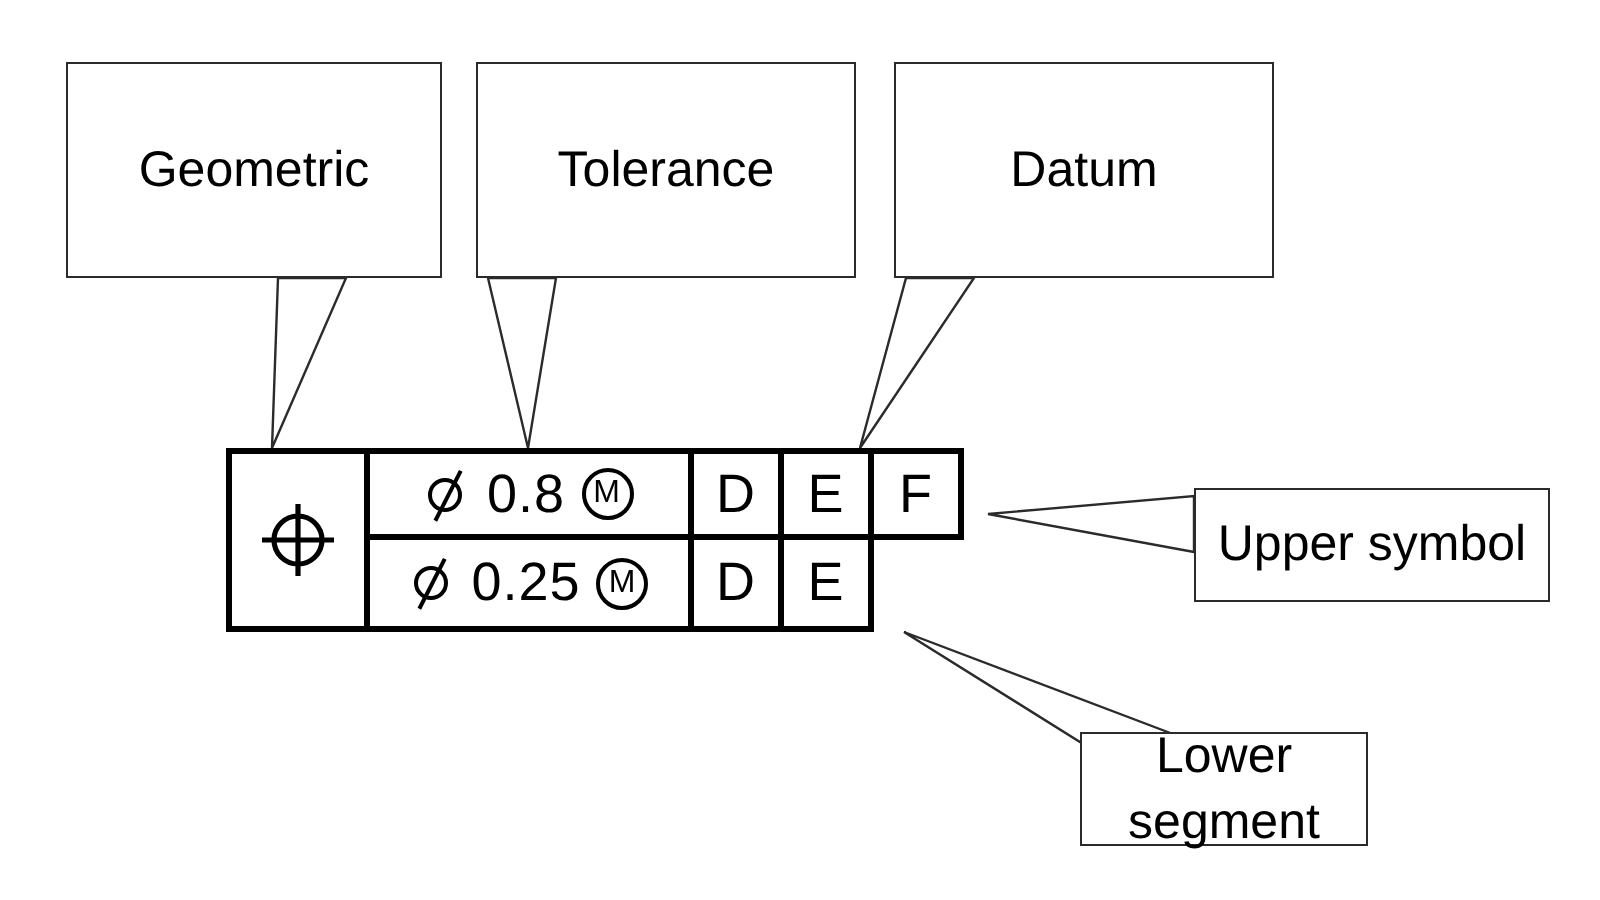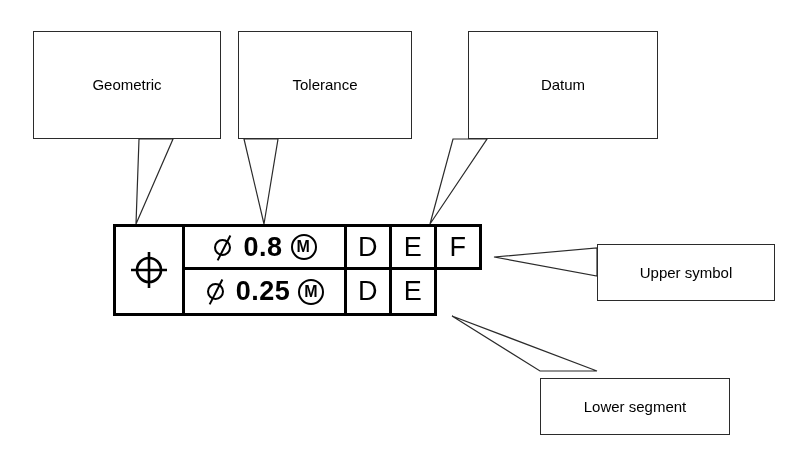--- a/index.html
+++ b/index.html
@@ -20,31 +20,31 @@
   .callout {
     position: absolute;
     box-sizing: border-box;
     border: 1px solid #2b2b2b;
     background: #ffffff;
     display: flex;
     align-items: center;
     justify-content: center;
     text-align: center;
     color: #000000;
-    font-size: 15px;
+    font-size: 25px;
     line-height: 1.32;
     z-index: 3;
   }
   .callout span { display: block; width: 100%; }
 
   #callout-geometric { left: 33px;  top: 31px;  width: 188px; height: 108px; }
-  #callout-tolerance { left: 238px; top: 31px;  width: 174px; height: 108px; }
-  #callout-datum     { left: 468px; top: 31px;  width: 190px; height: 108px; }
+  #callout-tolerance { left: 238px; top: 31px;  width: 190px; height: 108px; }
+  #callout-datum     { left: 447px; top: 31px;  width: 190px; height: 108px; }
   #callout-upper     { left: 597px; top: 244px; width: 178px; height: 57px;  }
-  #callout-lower     { left: 540px; top: 378px; width: 190px; height: 57px;  }
+  #callout-lower     { left: 540px; top: 366px; width: 144px; height: 57px;  }
 
   
   #leaders {
     position: absolute;
     left: 0; top: 0;
     width: 800px; height: 450px;
     z-index: 2;
     pointer-events: none;
   }
 
@@ -86,21 +86,21 @@
     background: #ffffff;
     display: flex;
     align-items: center;
     justify-content: center;
     color: #000000;
     font-size: 27px;
     letter-spacing: 0.5px;
     white-space: nowrap;
   }
   .seg-row.lower .cell { border-top-width: 0; }
-  .cell.tol { width: 162px; padding: 0 6px; gap: 9px; font-weight: bold; }
+  .cell.tol { width: 162px; padding: 0 6px; gap: 9px; }
   .cell.dat { width: 45px; }
 
   .tol-inner {
     display: flex;
     align-items: center;
     justify-content: center;
     gap: 8px;
     width: 100%;
   }
   .tol-value { font-size: 27px; }

